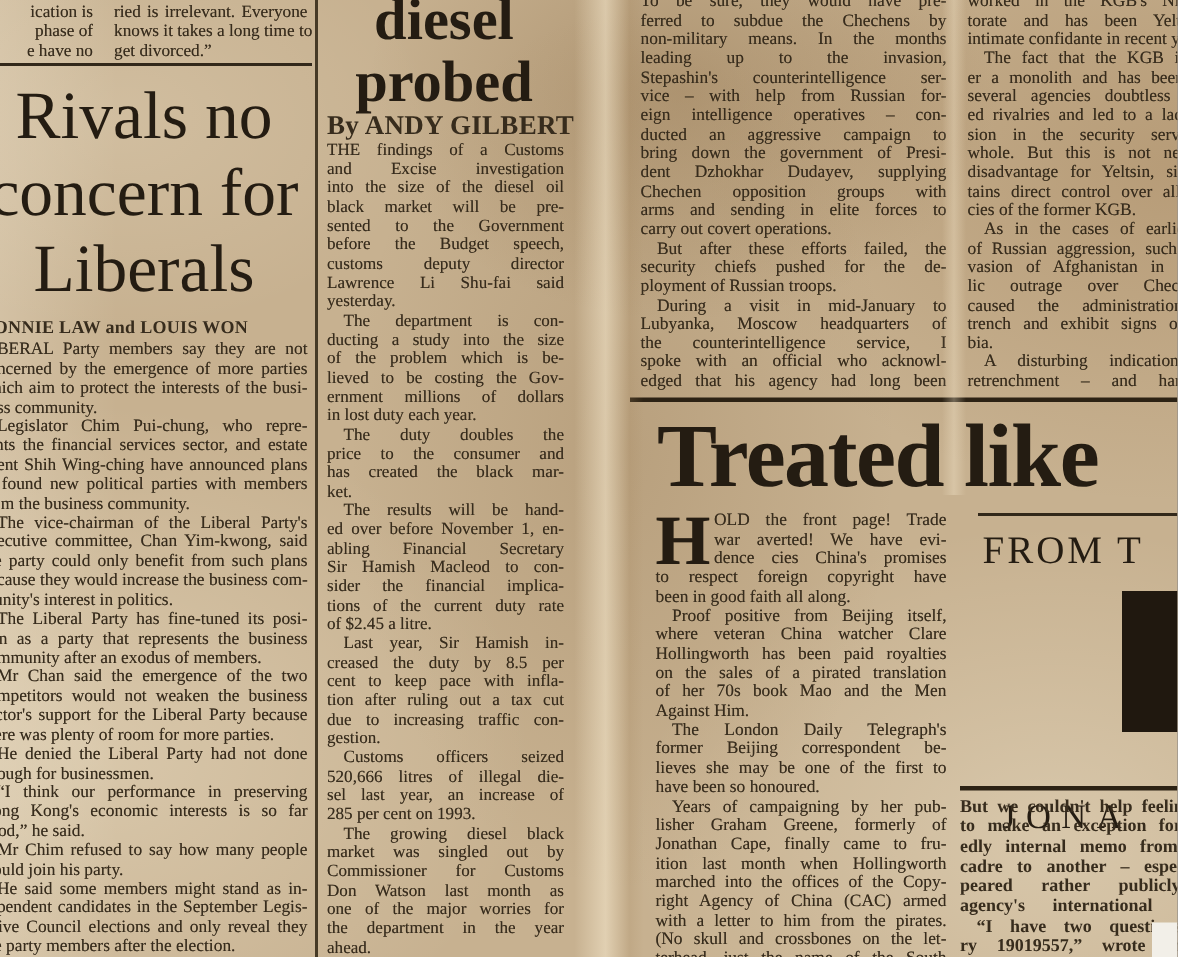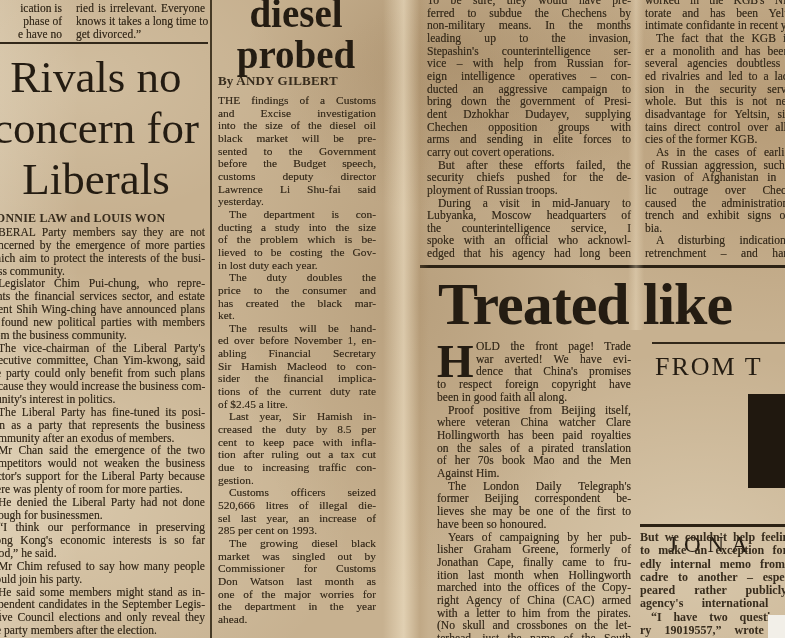--- a/index.html
+++ b/index.html
@@ -33,21 +33,21 @@
   #topfrag-right{left:76px; top:2px; width:129px; font-size:11.5px; line-height:13px;}
   #ruleA{left:0; top:42px; width:208px; height:2px;}
   #rivals-headline{left:-16px; top:52px; width:224px; font-size:45px; line-height:51px; color:var(--headline,#241c12);}
   #rivals-byline{left:-13px; top:211px; width:218px; font-size:12px;}
   #rivals-body{left:-13px; top:227px; width:218px; line-height:12.85px;}
 
   #rule-vert{left:210px; top:0; width:2px; height:638px; background:#463a26;}
 
   
   #diesel-headline{left:214px; top:-7px; width:164px; font-size:39px; line-height:41px; font-weight:bold; color:var(--headline,#241c12);}
-  #diesel-byline{left:218px; top:73px; font-size:13px;}
+  #diesel-byline{left:218px; top:73px; font-size:18px;}
   #diesel-body{left:218px; top:94px; width:158px; font-size:11.4px; line-height:12.65px;}
 
   
   #chech-col1{left:427px; top:-5px; width:204px; line-height:12.65px;}
   #chech-col2{left:645px; top:-5px; width:196px; line-height:12.65px;}
 
   
   #rule-treated{left:420px; top:265px; width:365px; height:3px; background:#2c2214;}
   #treated-headline{left:438px; top:270px; width:420px; font-size:60px; font-weight:bold; letter-spacing:-1px; color:var(--headline,#241c12); white-space:nowrap;}
   #treated-body{left:437px; top:341px; width:194px; line-height:12.7px;}
@@ -138,20 +138,21 @@
       <div class="line"><span>black market will be pre-</span></div>
       <div class="line"><span>sented to the Government</span></div>
       <div class="line"><span>before the Budget speech,</span></div>
       <div class="line"><span>customs deputy director</span></div>
       <div class="line"><span>Lawrence Li Shu-fai said</span></div>
       <div class="line end"><span>yesterday.</span></div>
       <div class="line ind"><span>The department is con-</span></div>
       <div class="line"><span>ducting a study into the size</span></div>
       <div class="line"><span>of the problem which is be-</span></div>
       <div class="line"><span>lieved to be costing the Gov-</span></div>
+      <div class="line"><span>ernment millions of dollars</span></div>
       <div class="line end"><span>in lost duty each year.</span></div>
       <div class="line ind"><span>The duty doubles the</span></div>
       <div class="line"><span>price to the consumer and</span></div>
       <div class="line"><span>has created the black mar-</span></div>
       <div class="line end"><span>ket.</span></div>
       <div class="line ind"><span>The results will be hand-</span></div>
       <div class="line"><span>ed over before November 1, en-</span></div>
       <div class="line"><span>abling Financial Secretary</span></div>
       <div class="line"><span>Sir Hamish Macleod to con-</span></div>
       <div class="line"><span>sider the financial implica-</span></div>
@@ -222,21 +223,21 @@
       <div class="line ind"><span>A disturbing indication of this</span></div>
       <div class="line"><span>retrenchment – and harbinger of</span></div>
     </div>
 
   <div class="abs rule" id="rule-treated"></div>
   <div class="abs" id="treated-headline">Treated like</div>
   <div class="abs body-col" id="treated-body">
     <span class="dropcap">H</span>
   <div class="line dc"><span>OLD the front page! Trade</span></div>
       <div class="line dc"><span>war averted! We have evi-</span></div>
-      <div class="line dc"><span>dence that China's promises</span></div>
+      <div class="line dc"><span>dence cies China's promises</span></div>
       <div class="line"><span>to respect foreign copyright have</span></div>
       <div class="line end"><span>been in good faith all along.</span></div>
       <div class="line ind"><span>Proof positive from Beijing itself,</span></div>
       <div class="line"><span>where veteran China watcher Clare</span></div>
       <div class="line"><span>Hollingworth has been paid royalties</span></div>
       <div class="line"><span>on the sales of a pirated translation</span></div>
       <div class="line"><span>of her 70s book </span><span class="it">Mao and the Men</span><span></span></div>
       <div class="line end"><span></span><span class="it">Against Him.</span><span></span></div>
       <div class="line ind"><span>The London </span><span class="it">Daily Telegraph's</span><span></span></div>
       <div class="line"><span>former Beijing correspondent be-</span></div>

